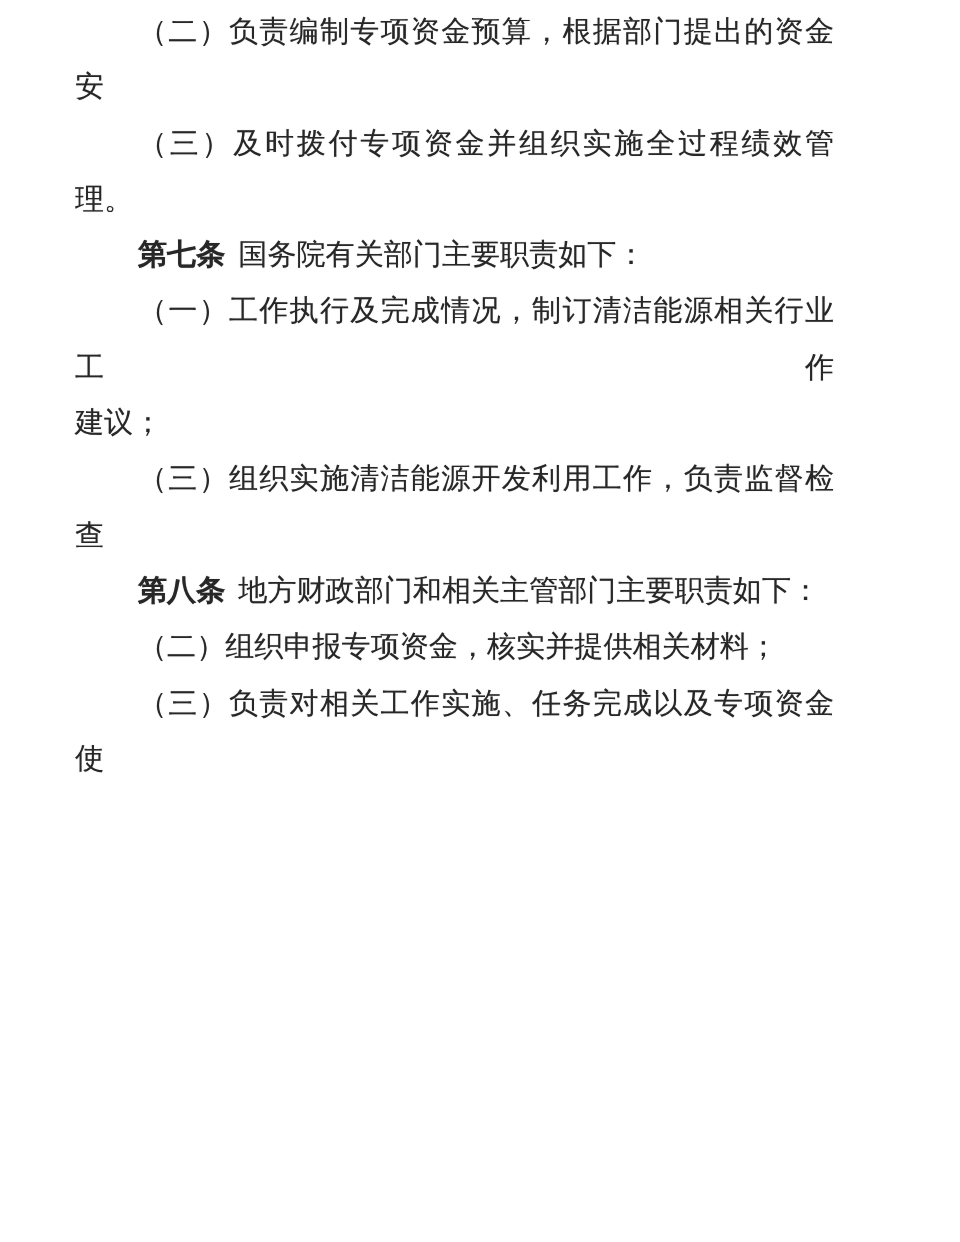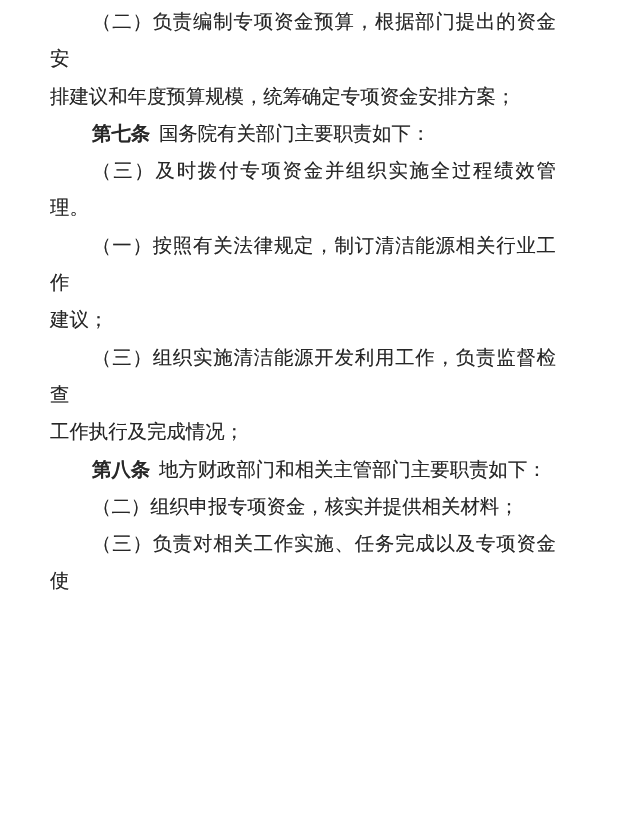--- a/index.html
+++ b/index.html
@@ -41,24 +41,22 @@
     font-weight: 700;
     margin-right: 0.45em;
   }
 </style>
 </head>
 <body>
 
 <div class="page" style="background: rgb(255, 255, 255);">
   <div class="doc" id="doc" style="color: rgb(39, 39, 39);">
       <div class="line indent full">（二）负责编制专项资金预算，根据部门提出的资金安</div>
-      <div class="line">排建议和年度预算规模，统筹确定专项资金安排方案；</div>
+      <div class="line indent">（三）及时拨付专项资金并组织实施全过程绩效管理。</div>
       <div class="line indent"><b class="art">第七条</b><span>国务院有关部门主要职责如下：</span></div>
-      <div class="line indent">（三）及时拨付专项资金并组织实施全过程绩效管理。</div>
-      <div class="line indent full">（一）按照有关法律规定，制订清洁能源相关行业工作</div>
+      <div class="line indent full">（一）工作执行及完成情况，制订清洁能源相关行业工作</div>
       <div class="line">建议；</div>
       <div class="line indent full">（三）组织实施清洁能源开发利用工作，负责监督检查</div>
-      <div class="line">工作执行及完成情况；</div>
       <div class="line indent"><b class="art">第八条</b><span>地方财政部门和相关主管部门主要职责如下：</span></div>
       <div class="line indent">（二）组织申报专项资金，核实并提供相关材料；</div>
       <div class="line indent full">（三）负责对相关工作实施、任务完成以及专项资金使</div>
     </div>
 </div>
 
 </body></html>

